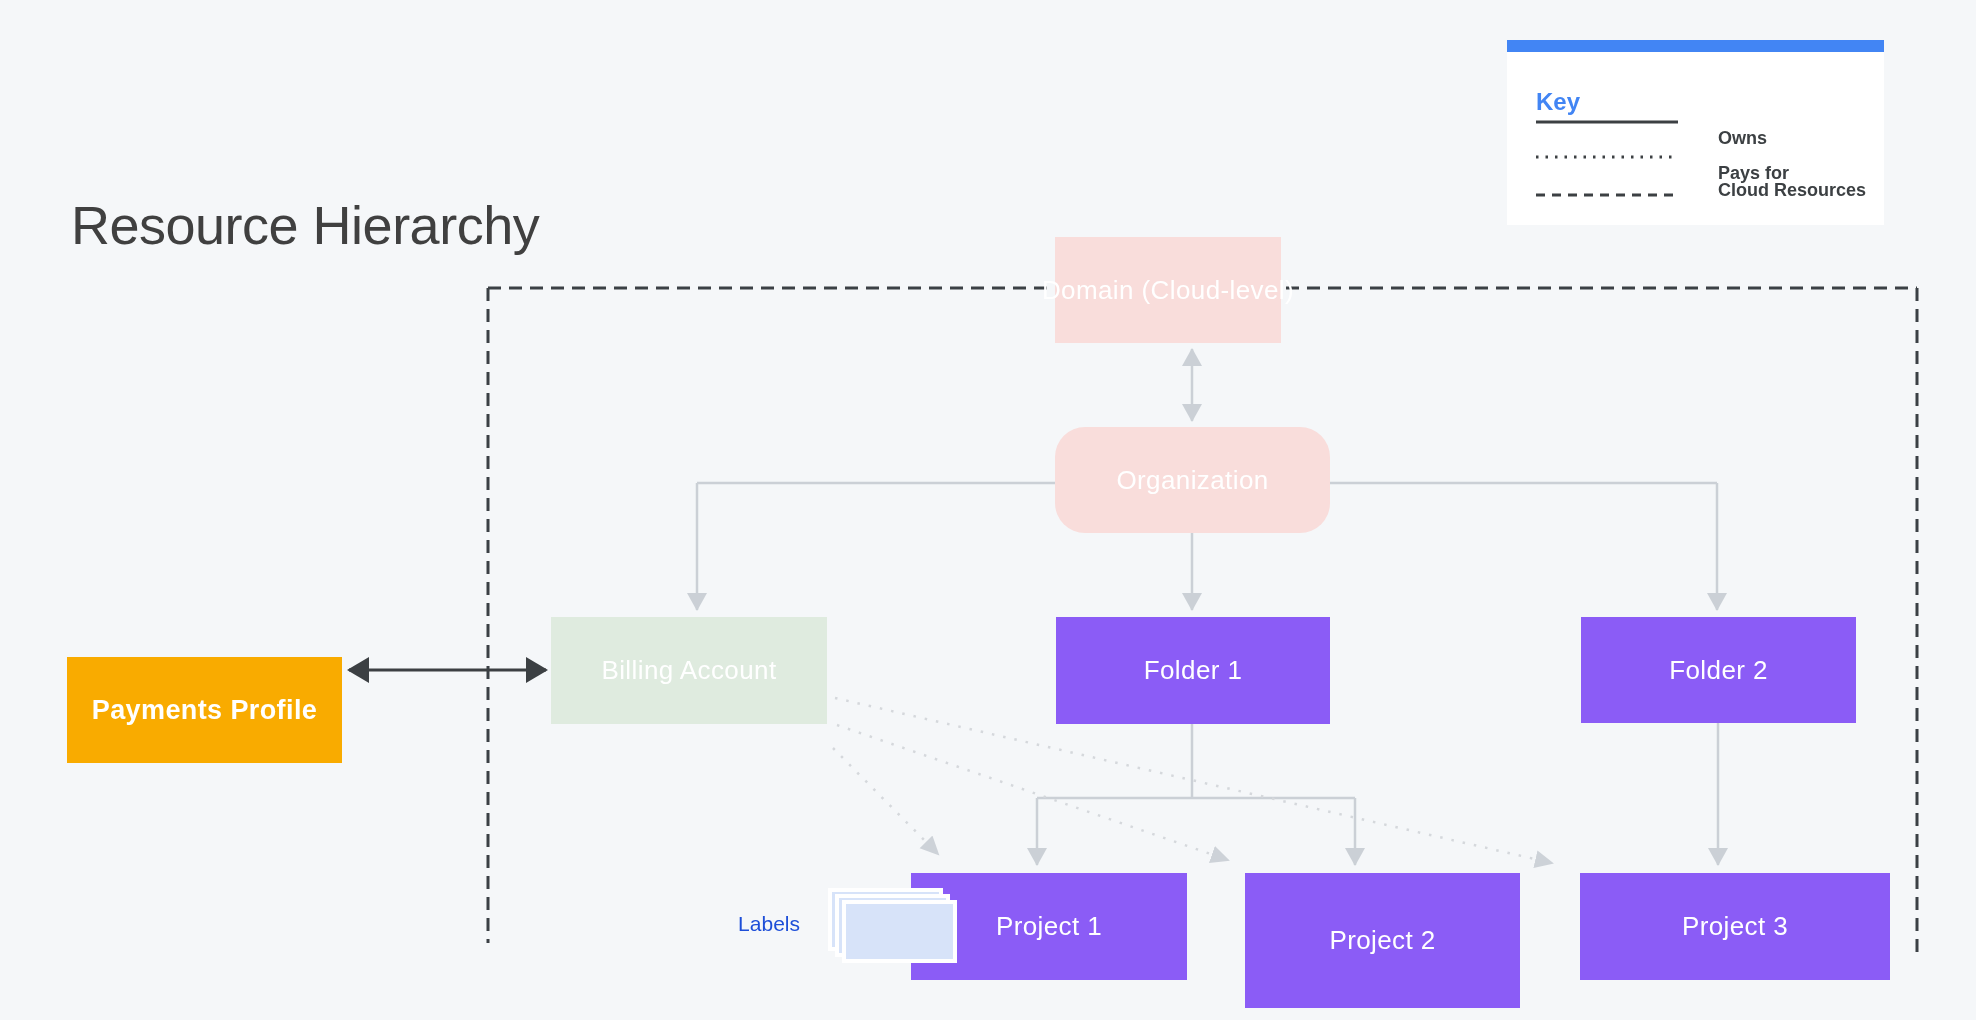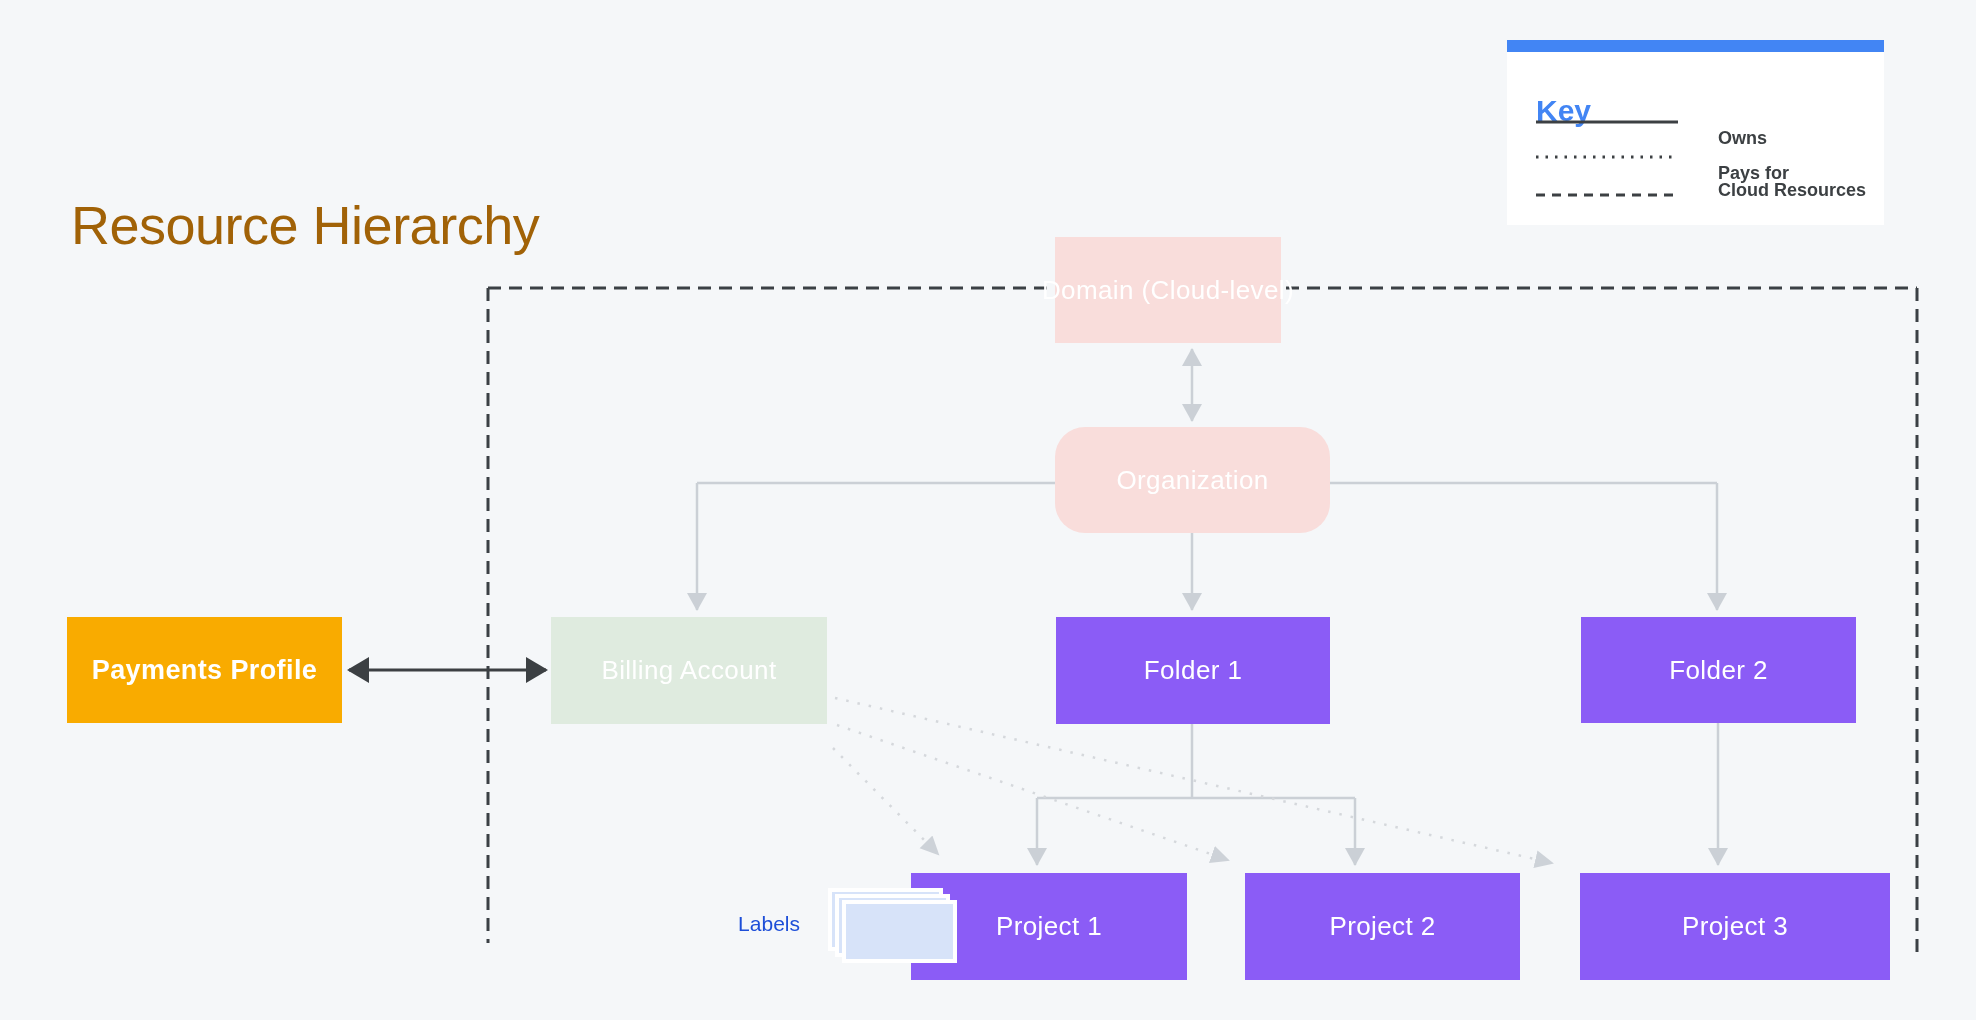--- a/index.html
+++ b/index.html
@@ -21,59 +21,59 @@
     align-items: center;
     justify-content: center;
     color: #ffffff;
     font-size: 26px;
     letter-spacing: 0.4px;
     white-space: nowrap;
   }
   .node.pink   { background: #f9dddb; }
   .node.blue   { background: #8b5cf6; }
   .node.green  { background: #dfebdf; }
-  .node.amber  { background: #f9ab00; font-weight: bold; font-size: 27px; }
+  .node.amber  { background: #f9ab00; font-weight: bold; font-size: 27px; margin-top: 40px; }
 
   #node-domain        { left: 1055px; top: 237px; width: 226px; height: 106px; }
   #node-organization  { left: 1055px; top: 427px; width: 275px; height: 106px; border-radius: 30px; }
   #node-billing       { left: 551px;  top: 617px; width: 276px; height: 107px; }
   #node-folder1       { left: 1056px; top: 617px; width: 274px; height: 107px; }
   #node-folder2       { left: 1581px; top: 617px; width: 275px; height: 106px; }
   #node-project1      { left: 911px;  top: 873px; width: 276px; height: 107px; }
-  #node-project2      { left: 1245px; top: 873px; width: 275px; height: 107px; }
+  #node-project2      { left: 1245px; top: 873px; width: 275px; height: 135px; }
   #node-project3      { left: 1580px; top: 873px; width: 310px; height: 107px; }
   #node-payments      { left: 67px;   top: 617px; width: 275px; height: 106px; }
 
   #page-title {
     position: absolute;
     left: 71px; top: 198px;
     font-size: 54px;
     line-height: 54px;
     letter-spacing: -0.5px;
-    color: #a16207;
+    color: #404040;
     white-space: nowrap;
   }
 
   
   #key-panel {
     position: absolute;
     left: 1507px; top: 40px;
     width: 377px; height: 185px;
     background: #ffffff;
   }
   #key-accent-bar {
     position: absolute;
     left: 0; top: 0;
     width: 100%; height: 12px;
     background: #4285f4;
   }
   #key-heading {
     position: absolute;
-    left: 29px; top: 54px;
-    font-size: 30px;
+    left: 29px; top: 48px;
+    font-size: 24px;
     font-weight: bold;
     color: #4285f4;
   }
   .key-sample { position: absolute; left: 29px; width: 142px; height: 6px; }
   .key-label  {
     position: absolute;
     left: 211px;
     width: 150px;
     font-size: 18px;
     font-weight: bold;

